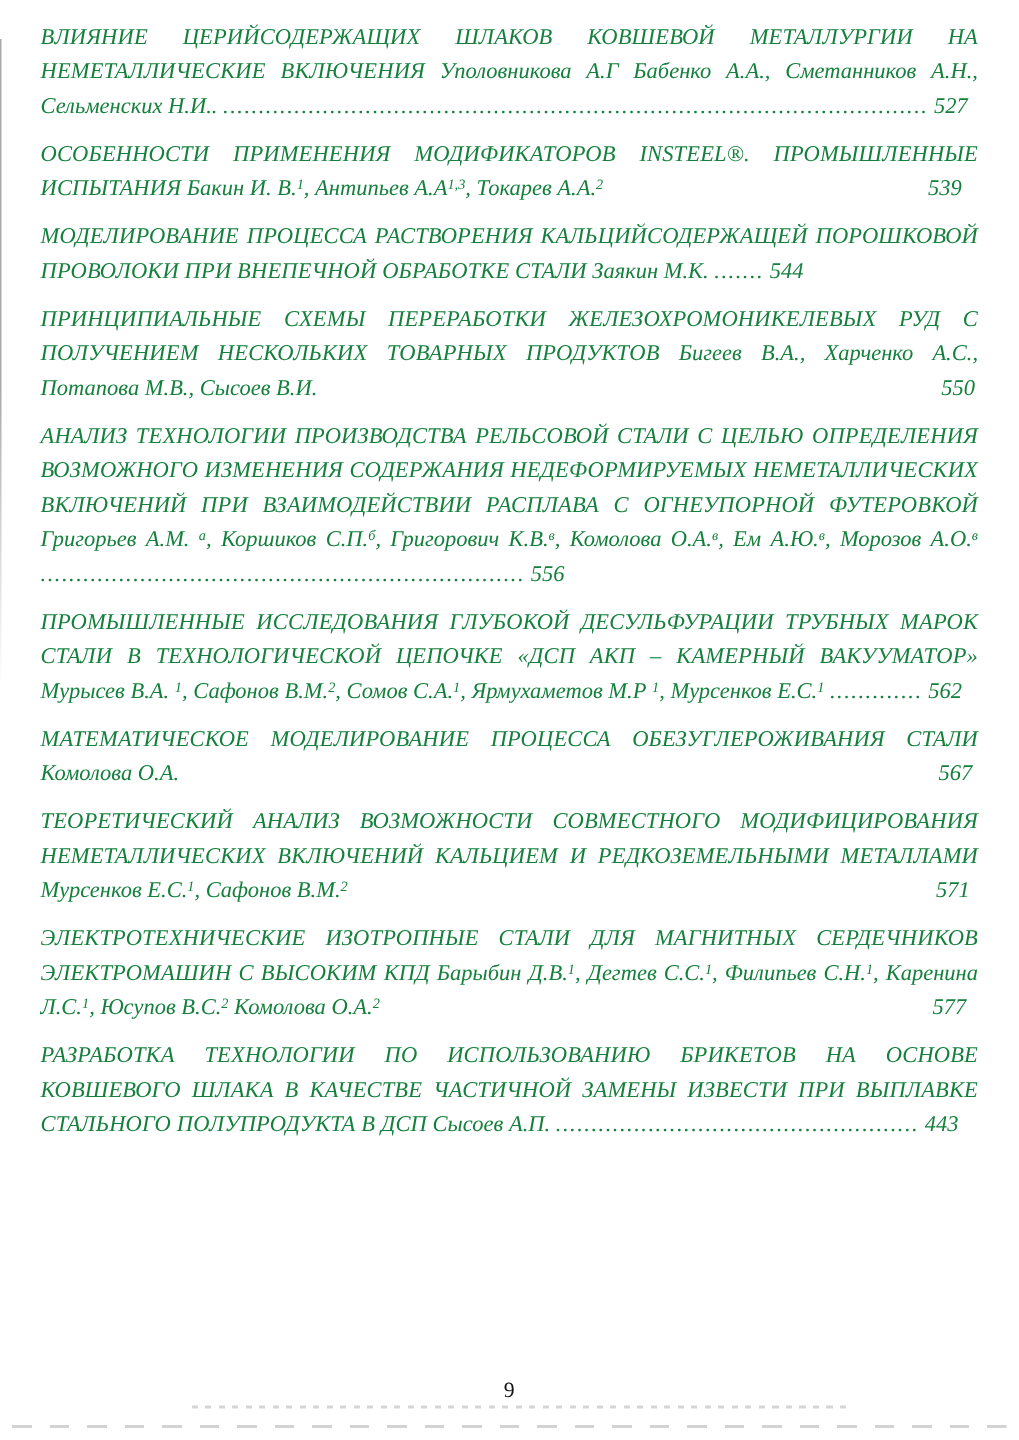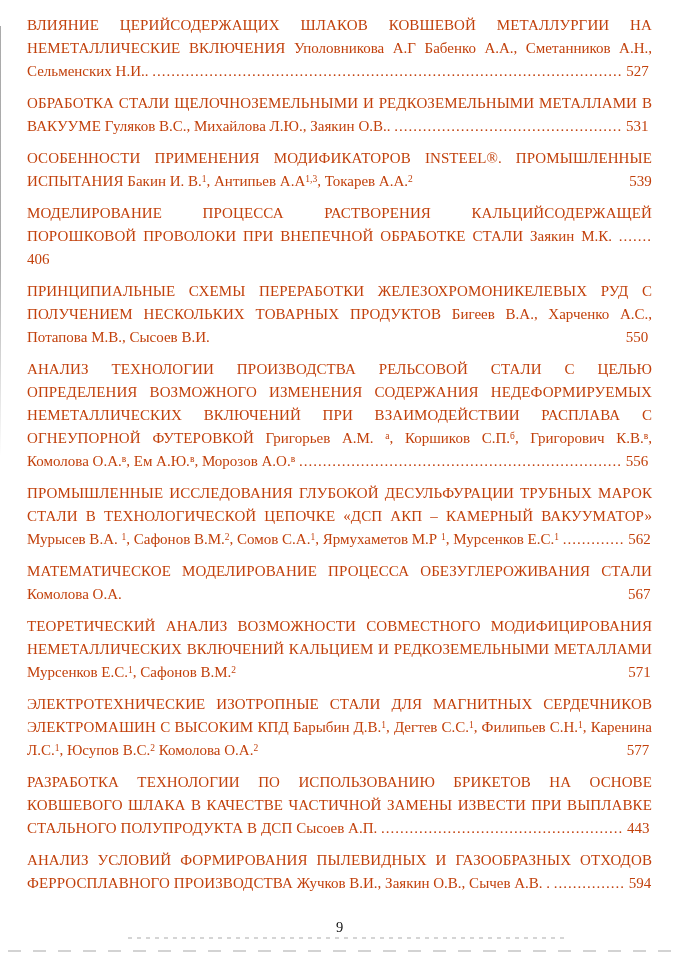--- a/index.html
+++ b/index.html
@@ -16,21 +16,22 @@
     background: #ffffff;
   }
   .toc {
     padding: 14px 27px 0 27px;
   }
   .entry {
     margin: 0 0 9px 0;
     font-size: 15px;
     line-height: 23px;
     text-align: justify;
-    color: #c2410c;
+    color: #15803d;
+    font-style: italic;
   }
   .entry .title { letter-spacing: 0.1px; }
   .entry sup {
     font-size: 9.5px;
     line-height: 0;
     position: relative;
     top: -0.45em;
     vertical-align: baseline;
   }
   .fill { letter-spacing: 1px; }
@@ -62,42 +63,40 @@
   }
 </style>
 </head>
 <body>
 
 <div class="page">
 
   <div class="toc" id="toc">
     <p class="entry"><span class="title">ВЛИЯНИЕ ЦЕРИЙСОДЕРЖАЩИХ ШЛАКОВ КОВШЕВОЙ МЕТАЛЛУРГИИ НА НЕМЕТАЛЛИЧЕСКИЕ ВКЛЮЧЕНИЯ</span> <span class="authors">Уполовникова А.Г Бабенко А.А., Сметанников А.Н., Сельменских Н.И..</span> <span class="fill">...................................................................................................</span> <span class="pg">527</span></p>
 
-    <p class="entry"><span class="title">ОБРАБОТКА СТАЛИ ЩЕЛОЧНОЗЕМЕЛЬНЫМИ И РЕДКОЗЕМЕЛЬНЫМИ МЕТАЛЛАМИ В ВАКУУМЕ</span> <span class="authors">Гуляков В.С., Михайлова Л.Ю., Заякин О.В..</span> <span class="fill">................................................</span> <span class="pg">531</span></p>
 
     <p class="entry"><span class="title">ОСОБЕННОСТИ ПРИМЕНЕНИЯ МОДИФИКАТОРОВ INSTEEL®. ПРОМЫШЛЕННЫЕ ИСПЫТАНИЯ</span> <span class="authors">Бакин И. В.<sup>1</sup>, Антипьев А.А<sup>1,3</sup>, Токарев А.А.<sup>2</sup></span> <span class="fill">&nbsp;​&nbsp;​&nbsp;​&nbsp;​&nbsp;​&nbsp;​&nbsp;​&nbsp;​&nbsp;​&nbsp;​&nbsp;​&nbsp;​&nbsp;​&nbsp;​&nbsp;​&nbsp;​&nbsp;​&nbsp;​&nbsp;​&nbsp;​&nbsp;​&nbsp;​&nbsp;​&nbsp;​&nbsp;​&nbsp;​&nbsp;​&nbsp;​&nbsp;​&nbsp;​&nbsp;​&nbsp;​&nbsp;​&nbsp;​&nbsp;​&nbsp;​&nbsp;​&nbsp;​&nbsp;​&nbsp;​&nbsp;​&nbsp;​&nbsp;​&nbsp;​</span> <span class="pg">539</span></p>
 
-    <p class="entry"><span class="title">МОДЕЛИРОВАНИЕ ПРОЦЕССА РАСТВОРЕНИЯ КАЛЬЦИЙСОДЕРЖАЩЕЙ ПОРОШКОВОЙ ПРОВОЛОКИ ПРИ ВНЕПЕЧНОЙ ОБРАБОТКЕ СТАЛИ</span> <span class="authors">Заякин М.К.</span> <span class="fill">.......</span> <span class="pg">406</span></p>
+    <p class="entry"><span class="title">МОДЕЛИРОВАНИЕ ПРОЦЕССА РАСТВОРЕНИЯ КАЛЬЦИЙСОДЕРЖАЩЕЙ ПОРОШКОВОЙ ПРОВОЛОКИ ПРИ ВНЕПЕЧНОЙ ОБРАБОТКЕ СТАЛИ</span> <span class="authors">Заякин М.К.</span> <span class="fill">.......</span> <span class="pg">544</span></p>
 
     <p class="entry"><span class="title">ПРИНЦИПИАЛЬНЫЕ СХЕМЫ ПЕРЕРАБОТКИ ЖЕЛЕЗОХРОМОНИКЕЛЕВЫХ РУД С ПОЛУЧЕНИЕМ НЕСКОЛЬКИХ ТОВАРНЫХ ПРОДУКТОВ</span> <span class="authors">Бигеев В.А., Харченко А.С., Потапова М.В., Сысоев В.И.</span> <span class="fill">&nbsp;​&nbsp;​&nbsp;​&nbsp;​&nbsp;​&nbsp;​&nbsp;​&nbsp;​&nbsp;​&nbsp;​&nbsp;​&nbsp;​&nbsp;​&nbsp;​&nbsp;​&nbsp;​&nbsp;​&nbsp;​&nbsp;​&nbsp;​&nbsp;​&nbsp;​&nbsp;​&nbsp;​&nbsp;​&nbsp;​&nbsp;​&nbsp;​&nbsp;​&nbsp;​&nbsp;​&nbsp;​&nbsp;​&nbsp;​&nbsp;​&nbsp;​&nbsp;​&nbsp;​&nbsp;​&nbsp;​&nbsp;​&nbsp;​&nbsp;​&nbsp;​&nbsp;​&nbsp;​&nbsp;​&nbsp;​&nbsp;​&nbsp;​&nbsp;​&nbsp;​&nbsp;​&nbsp;​&nbsp;​&nbsp;​&nbsp;​&nbsp;​&nbsp;​&nbsp;​&nbsp;​&nbsp;​&nbsp;​&nbsp;​&nbsp;​&nbsp;​&nbsp;​&nbsp;​&nbsp;​&nbsp;​&nbsp;​&nbsp;​&nbsp;​&nbsp;​&nbsp;​&nbsp;​&nbsp;​&nbsp;​&nbsp;​&nbsp;​&nbsp;​&nbsp;​&nbsp;​&nbsp;​&nbsp;​&nbsp;​</span> <span class="pg">550</span></p>
 
     <p class="entry"><span class="title">АНАЛИЗ ТЕХНОЛОГИИ ПРОИЗВОДСТВА РЕЛЬСОВОЙ СТАЛИ С ЦЕЛЬЮ ОПРЕДЕЛЕНИЯ ВОЗМОЖНОГО ИЗМЕНЕНИЯ СОДЕРЖАНИЯ НЕДЕФОРМИРУЕМЫХ НЕМЕТАЛЛИЧЕСКИХ ВКЛЮЧЕНИЙ ПРИ ВЗАИМОДЕЙСТВИИ РАСПЛАВА С ОГНЕУПОРНОЙ ФУТЕРОВКОЙ</span> <span class="authors">Григорьев А.М. <sup>а</sup>, Коршиков С.П.<sup>б</sup>, Григорович К.В.<sup>в</sup>, Комолова О.А.<sup>в</sup>, Ем А.Ю.<sup>в</sup>, Морозов А.О.<sup>в</sup></span> <span class="fill">....................................................................</span> <span class="pg">556</span></p>
 
     <p class="entry"><span class="title">ПРОМЫШЛЕННЫЕ ИССЛЕДОВАНИЯ ГЛУБОКОЙ ДЕСУЛЬФУРАЦИИ ТРУБНЫХ МАРОК СТАЛИ В ТЕХНОЛОГИЧЕСКОЙ ЦЕПОЧКЕ «ДСП АКП – КАМЕРНЫЙ ВАКУУМАТОР»</span> <span class="authors">Мурысев В.А. <sup>1</sup>, Сафонов В.М.<sup>2</sup>, Сомов С.А.<sup>1</sup>, Ярмухаметов М.Р <sup>1</sup>, Мурсенков Е.С.<sup>1</sup></span> <span class="fill">.............</span> <span class="pg">562</span></p>
 
     <p class="entry"><span class="title">МАТЕМАТИЧЕСКОЕ МОДЕЛИРОВАНИЕ ПРОЦЕССА ОБЕЗУГЛЕРОЖИВАНИЯ СТАЛИ</span> <span class="authors">Комолова О.А.</span> <span class="fill">&nbsp;​&nbsp;​&nbsp;​&nbsp;​&nbsp;​&nbsp;​&nbsp;​&nbsp;​&nbsp;​&nbsp;​&nbsp;​&nbsp;​&nbsp;​&nbsp;​&nbsp;​&nbsp;​&nbsp;​&nbsp;​&nbsp;​&nbsp;​&nbsp;​&nbsp;​&nbsp;​&nbsp;​&nbsp;​&nbsp;​&nbsp;​&nbsp;​&nbsp;​&nbsp;​&nbsp;​&nbsp;​&nbsp;​&nbsp;​&nbsp;​&nbsp;​&nbsp;​&nbsp;​&nbsp;​&nbsp;​&nbsp;​&nbsp;​&nbsp;​&nbsp;​&nbsp;​&nbsp;​&nbsp;​&nbsp;​&nbsp;​&nbsp;​&nbsp;​&nbsp;​&nbsp;​&nbsp;​&nbsp;​&nbsp;​&nbsp;​&nbsp;​&nbsp;​&nbsp;​&nbsp;​&nbsp;​&nbsp;​&nbsp;​&nbsp;​&nbsp;​&nbsp;​&nbsp;​&nbsp;​&nbsp;​&nbsp;​&nbsp;​&nbsp;​&nbsp;​&nbsp;​&nbsp;​&nbsp;​&nbsp;​&nbsp;​&nbsp;​&nbsp;​&nbsp;​&nbsp;​&nbsp;​&nbsp;​&nbsp;​&nbsp;​&nbsp;​&nbsp;​&nbsp;​&nbsp;​&nbsp;​&nbsp;​&nbsp;​&nbsp;​&nbsp;​&nbsp;​&nbsp;​&nbsp;​&nbsp;​&nbsp;​&nbsp;​&nbsp;​&nbsp;​&nbsp;​</span> <span class="pg">567</span></p>
 
     <p class="entry"><span class="title">ТЕОРЕТИЧЕСКИЙ АНАЛИЗ ВОЗМОЖНОСТИ СОВМЕСТНОГО МОДИФИЦИРОВАНИЯ НЕМЕТАЛЛИЧЕСКИХ ВКЛЮЧЕНИЙ КАЛЬЦИЕМ И РЕДКОЗЕМЕЛЬНЫМИ МЕТАЛЛАМИ</span> <span class="authors">Мурсенков Е.С.<sup>1</sup>, Сафонов В.М.<sup>2</sup></span> <span class="fill">&nbsp;​&nbsp;​&nbsp;​&nbsp;​&nbsp;​&nbsp;​&nbsp;​&nbsp;​&nbsp;​&nbsp;​&nbsp;​&nbsp;​&nbsp;​&nbsp;​&nbsp;​&nbsp;​&nbsp;​&nbsp;​&nbsp;​&nbsp;​&nbsp;​&nbsp;​&nbsp;​&nbsp;​&nbsp;​&nbsp;​&nbsp;​&nbsp;​&nbsp;​&nbsp;​&nbsp;​&nbsp;​&nbsp;​&nbsp;​&nbsp;​&nbsp;​&nbsp;​&nbsp;​&nbsp;​&nbsp;​&nbsp;​&nbsp;​&nbsp;​&nbsp;​&nbsp;​&nbsp;​&nbsp;​&nbsp;​&nbsp;​&nbsp;​&nbsp;​&nbsp;​&nbsp;​&nbsp;​&nbsp;​&nbsp;​&nbsp;​&nbsp;​&nbsp;​&nbsp;​&nbsp;​&nbsp;​&nbsp;​&nbsp;​&nbsp;​&nbsp;​&nbsp;​&nbsp;​&nbsp;​&nbsp;​&nbsp;​&nbsp;​&nbsp;​&nbsp;​&nbsp;​&nbsp;​&nbsp;​&nbsp;​&nbsp;​&nbsp;​&nbsp;​</span> <span class="pg">571</span></p>
 
     <p class="entry"><span class="title">ЭЛЕКТРОТЕХНИЧЕСКИЕ ИЗОТРОПНЫЕ СТАЛИ ДЛЯ МАГНИТНЫХ СЕРДЕЧНИКОВ ЭЛЕКТРОМАШИН С ВЫСОКИМ КПД</span> <span class="authors">Барыбин Д.В.<sup>1</sup>, Дегтев С.С.<sup>1</sup>, Филипьев С.Н.<sup>1</sup>, Каренина Л.С.<sup>1</sup>, Юсупов В.С.<sup>2</sup> Комолова О.А.<sup>2</sup></span> <span class="fill">&nbsp;​&nbsp;​&nbsp;​&nbsp;​&nbsp;​&nbsp;​&nbsp;​&nbsp;​&nbsp;​&nbsp;​&nbsp;​&nbsp;​&nbsp;​&nbsp;​&nbsp;​&nbsp;​&nbsp;​&nbsp;​&nbsp;​&nbsp;​&nbsp;​&nbsp;​&nbsp;​&nbsp;​&nbsp;​&nbsp;​&nbsp;​&nbsp;​&nbsp;​&nbsp;​&nbsp;​&nbsp;​&nbsp;​&nbsp;​&nbsp;​&nbsp;​&nbsp;​&nbsp;​&nbsp;​&nbsp;​&nbsp;​&nbsp;​&nbsp;​&nbsp;​&nbsp;​&nbsp;​&nbsp;​&nbsp;​&nbsp;​&nbsp;​&nbsp;​&nbsp;​&nbsp;​&nbsp;​&nbsp;​&nbsp;​&nbsp;​&nbsp;​&nbsp;​&nbsp;​&nbsp;​&nbsp;​&nbsp;​&nbsp;​&nbsp;​&nbsp;​&nbsp;​&nbsp;​&nbsp;​&nbsp;​&nbsp;​&nbsp;​&nbsp;​&nbsp;​&nbsp;​&nbsp;​</span> <span class="pg">577</span></p>
 
     <p class="entry"><span class="title">РАЗРАБОТКА ТЕХНОЛОГИИ ПО ИСПОЛЬЗОВАНИЮ БРИКЕТОВ НА ОСНОВЕ КОВШЕВОГО ШЛАКА В КАЧЕСТВЕ ЧАСТИЧНОЙ ЗАМЕНЫ ИЗВЕСТИ ПРИ ВЫПЛАВКЕ СТАЛЬНОГО ПОЛУПРОДУКТА В ДСП</span> <span class="authors">Сысоев А.П.</span> <span class="fill">...................................................</span> <span class="pg">443</span></p>
 
 
-    <p class="entry"><span class="title">АНАЛИЗ УСЛОВИЙ ФОРМИРОВАНИЯ ПЫЛЕВИДНЫХ И ГАЗООБРАЗНЫХ ОТХОДОВ ФЕРРОСПЛАВНОГО ПРОИЗВОДСТВА</span> <span class="authors">Жучков В.И., Заякин О.В., Сычев А.В. .</span> <span class="fill">...............</span> <span class="pg">594</span></p>
   </div>
 
   <div class="footer">9</div>
 
   <div class="scan-edge-left"></div>
   <div class="scan-band-1"></div>
   <div class="scan-band-2"></div>
 </div>
 
 </body></html>

